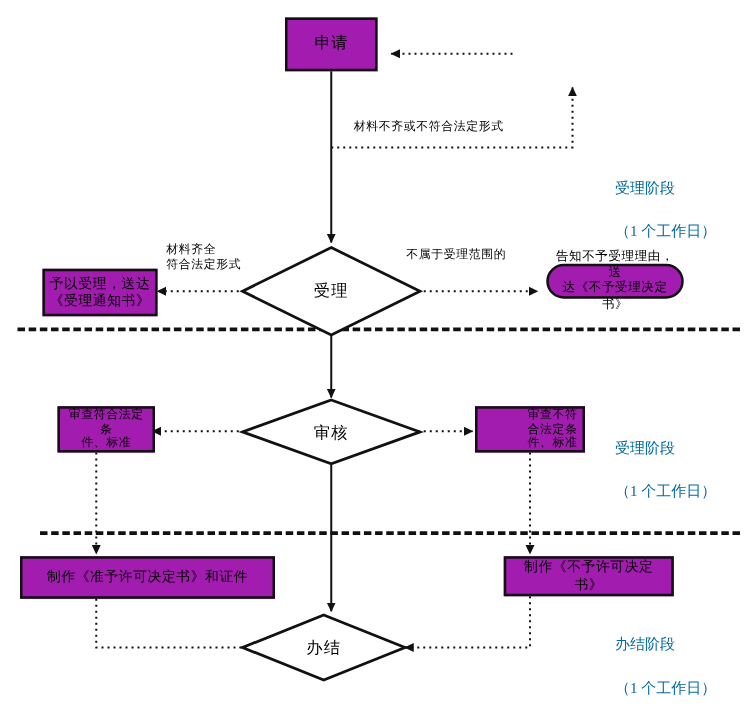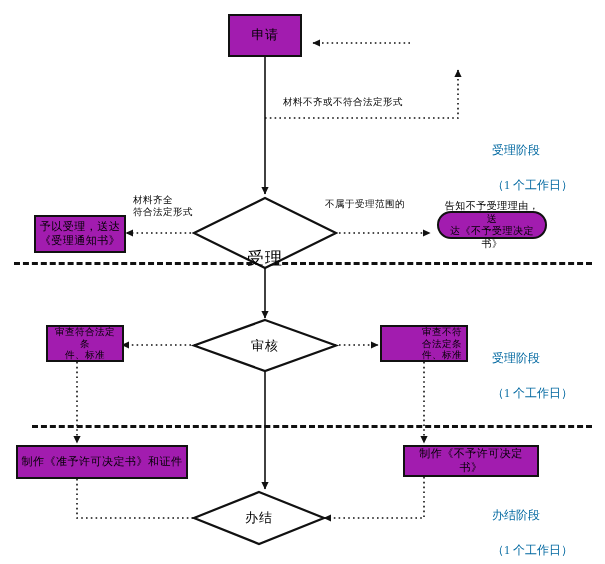--- a/index.html
+++ b/index.html
@@ -123,21 +123,21 @@
   </svg>
 
   <div class="divider" style="left:14px; top:262px; width:578px;"></div>
   <div class="divider" style="left:32px; top:425px; width:560px;"></div>
 
   <div class="node" style="left:228px; top:14px; width:74px; height:43px; font-size:13px;">
     <span class="txt">申请</span>
   </div>
 
 
-  <div class="diamond" style="left:192px; top:196px; width:146px; height:74px; font-size:17px;align-items:flex-end;">
+  <div class="diamond" style="left:192px; top:196px; width:146px; height:74px; font-size:13px;">
     <svg width="146" height="74" viewBox="0 0 146 74">
       <polygon points="73,2 144,37 73,72 2,37" fill="#ffffff" stroke="#111" stroke-width="2.2"></polygon>
     </svg>
     <span class="dlabel">受理</span>
   </div>
 
   <div class="node" style="left:34px; top:215px; width:92px; height:38px; font-size:11px; white-space:pre-line;">
     <span class="txt">予以受理，送达
 《受理通知书》</span>
   </div>
@@ -157,21 +157,21 @@
   <div class="node" style="left:46px; top:325px; width:78px; height:37px; font-size:9.5px; white-space:pre-line;">
     <span class="txt">审查符合法定条
 件、标准</span>
   </div>
 
   <div class="node" style="left:380px; top:325px; width:88px; height:37px; font-size:9.5px; white-space:pre-line;padding-left:39px;">
     <span class="txt">审查不符合法定条
 件、标准</span>
   </div>
 
-  <div class="node" style="left:16px; top:445px; width:172px; height:34px; font-size:11px;">
+  <div class="node" style="left:16px; top:445px; width:204px; height:34px; font-size:11px;">
     <span class="txt">制作《准予许可决定书》和证件</span>
   </div>
 
   <div class="node" style="left:357px; top:445px; width:136px; height:32px; font-size:11px;margin-left:46px;">
     <span class="txt">制作《不予许可决定书》</span>
   </div>
 
   <div class="diamond" style="left:192px; top:490px; width:134px; height:56px; font-size:13px;">
     <svg width="134" height="56" viewBox="0 0 134 56">
       <polygon points="67,2 132,28 67,54 2,28" fill="#ffffff" stroke="#111" stroke-width="2.2"></polygon>

